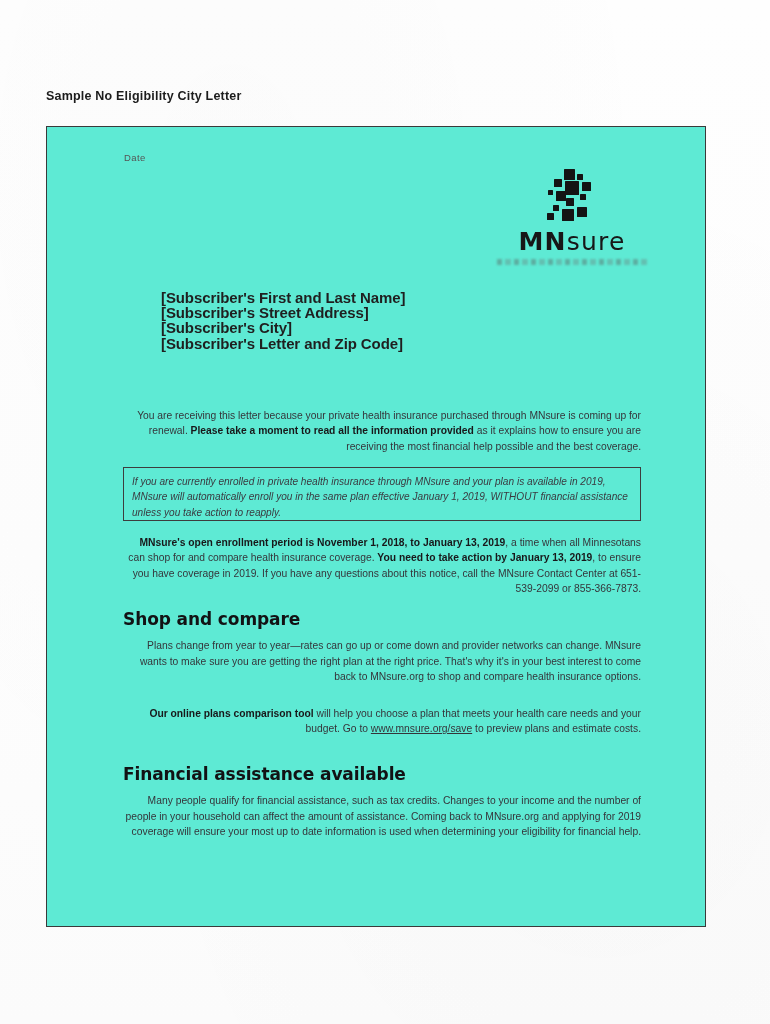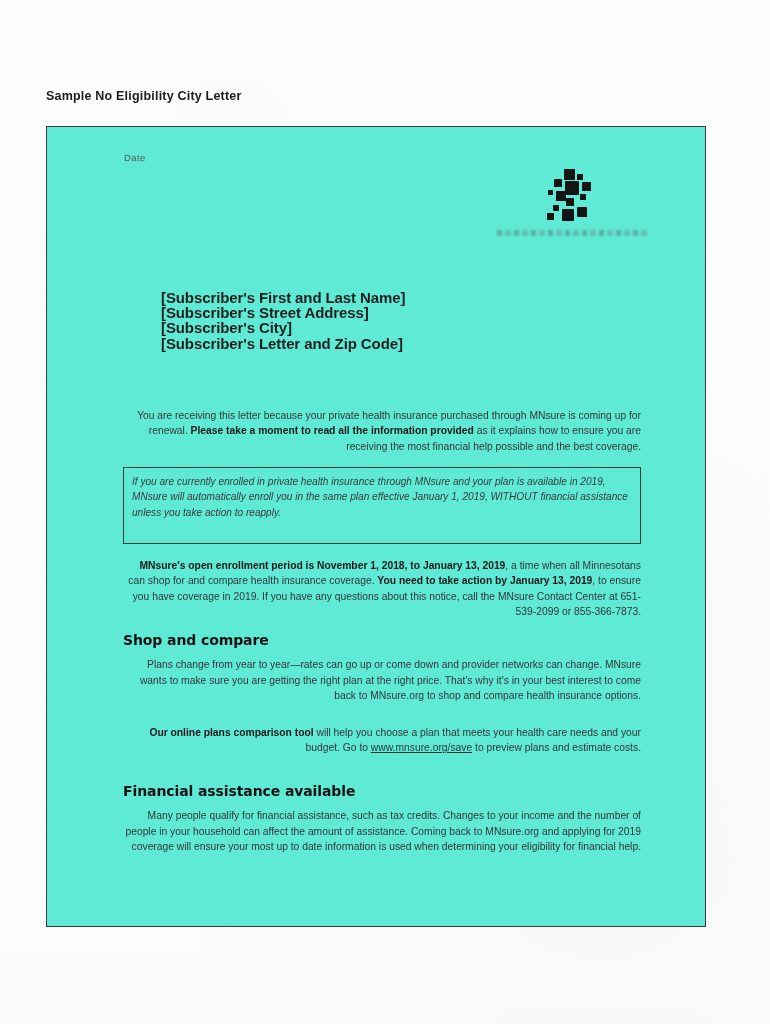--- a/index.html
+++ b/index.html
@@ -134,41 +134,41 @@
     font-size: 10.3px;
     line-height: 15.4px;
     color: #35353a;
     text-align: right;
     filter: blur(0.16px);
   }
   p.body b { color: #18181a; font-weight: bold; }
 
   .callout {
     border: 1px solid #3d3d3d;
-    padding: 6px 8px 23px 8px;
+    padding: 6px 8px 0 8px;
     margin: 0 0 14px 0;
     font-style: italic;
     font-size: 10.1px;
     line-height: 15.2px;
     color: #3a3a40;
     filter: blur(0.16px);
   }
 
   p.note-italic {
     margin: 0 0 17px 0;
     font-style: italic;
     font-size: 10.2px;
     line-height: 15.4px;
     color: #3a3a40;
     filter: blur(0.16px);
   }
 
   h2.section {
     margin: 0 0 9px 0;
-    font-size: 14px;
+    font-size: 17px;
     font-weight: bold;
     color: #121214;
     font-family: "DejaVu Sans", sans-serif;
     letter-spacing: -0.1px;
     filter: blur(0.12px);
   }
   h2.section.second { margin-top: 28px; }
 
   a.inline-link {
     color: #35353a;
@@ -198,20 +198,21 @@
         <i style="left:38px;  top:13px;  width:9px;  height:9px;"></i>
         <i style="left:4px;   top:21px;  width:5px;  height:5px;"></i>
         <i style="left:12px;  top:22px;  width:10px; height:10px;"></i>
         <i style="left:36px;  top:25px;  width:6px;  height:6px;"></i>
         <i style="left:22px;  top:29px;  width:8px;  height:8px;"></i>
         <i style="left:9px;   top:36px;  width:6px;  height:6px;"></i>
         <i style="left:18px;  top:40px;  width:12px; height:12px;"></i>
         <i style="left:33px;  top:38px;  width:10px; height:10px;"></i>
         <i style="left:3px;   top:44px;  width:7px;  height:7px;"></i>
       </div>
+      <div class="wordmark"><span class="cap">MN</span><span>sure</span></div>
       <div class="tagline"></div>
     </div>
 
     <div id="address-block">
       <div>[Subscriber's First and Last Name]</div>
       <div>[Subscriber's Street Address]</div>
       <div>[Subscriber's City]</div>
       <div>[Subscriber's Letter and Zip Code]</div>
     </div>
 

